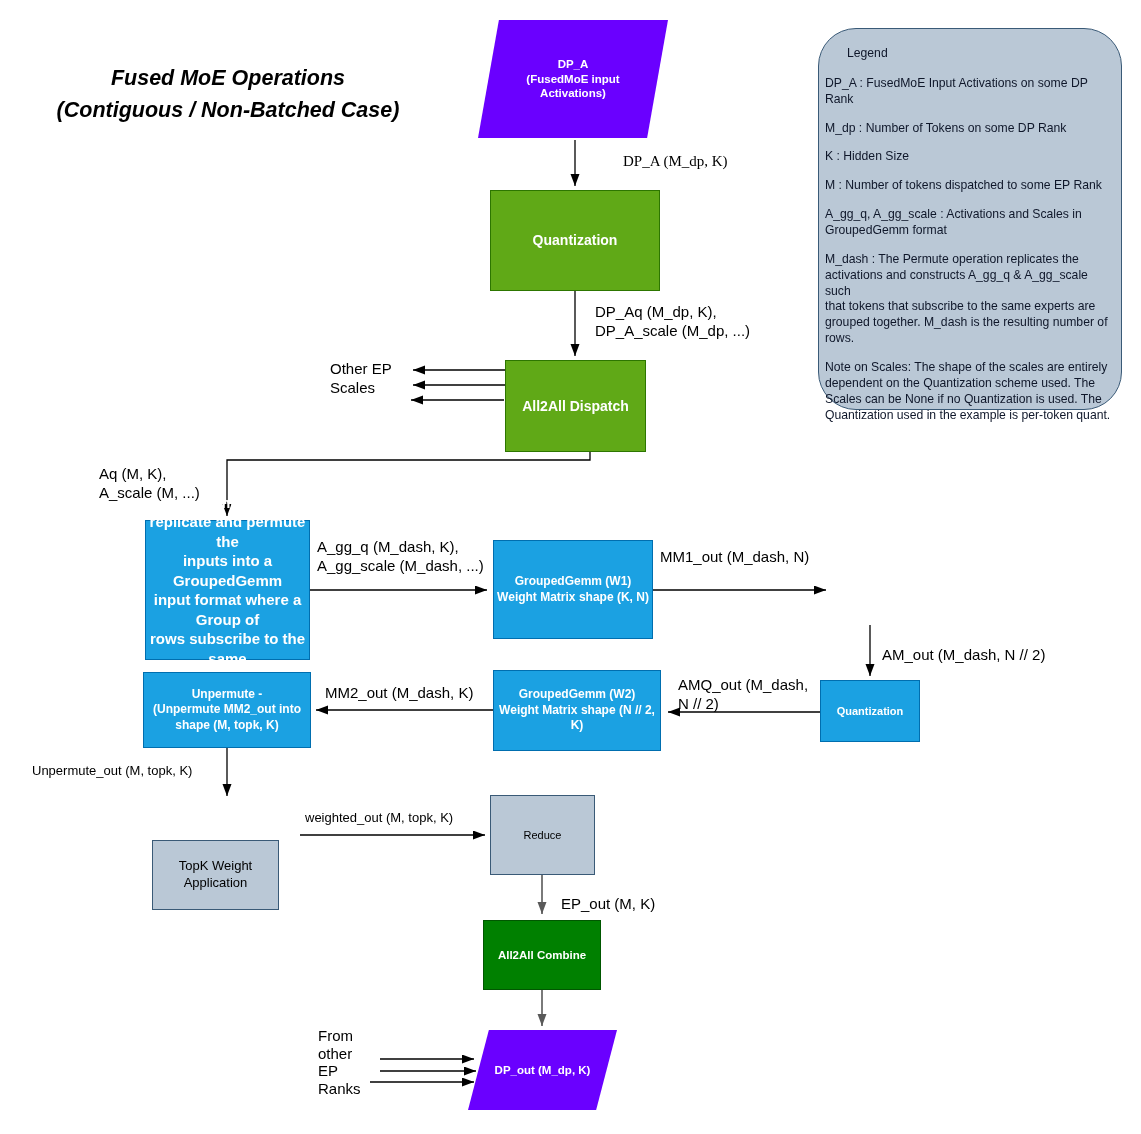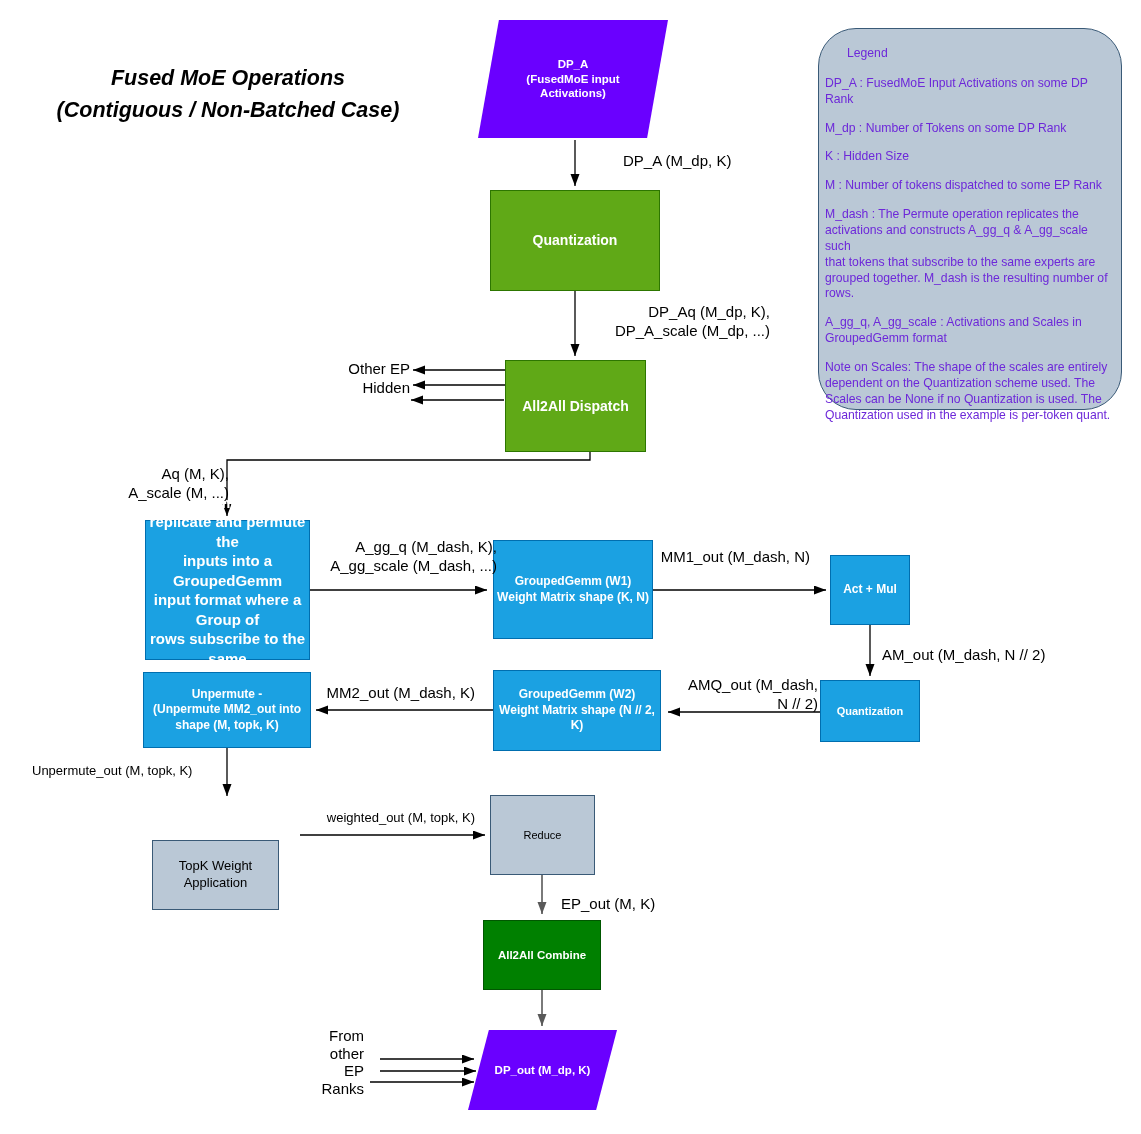--- a/index.html
+++ b/index.html
@@ -11,31 +11,31 @@
     position:absolute;display:flex;align-items:center;justify-content:center;
     text-align:center;box-sizing:border-box;white-space:pre-line;line-height:1.3;
   }
   .green{background:var(--green);border:1px solid var(--green_border);color:#fff;font-weight:bold;}
   .blue{background:var(--blue);border:1px solid var(--blue_border);color:#fff;font-weight:bold;}
   .darkgreen{background:var(--dark_green);border:1px solid var(--dark_green_border);color:#fff;font-weight:bold;}
   .gray{background:var(--gray);border:1px solid var(--gray_border);color:#000;}
   .para{background:var(--purple);color:#fff;font-weight:bold;}
   .elabel{
     position:absolute;font-size:15px;color:#000;white-space:pre-line;
-    text-align:right;line-height:1.25;
+    text-align:left;line-height:1.25;
   }
   .nowrap{white-space:nowrap;text-align:left;}
   .title{
     position:absolute;left:20px;top:62px;width:416px;text-align:center;
     font-size:21.5px;font-weight:bold;color:#000;line-height:1.5;white-space:pre-line;font-style:italic;
   }
   .legend{
     position:absolute;left:818px;top:28px;width:304px;height:382px;box-sizing:border-box;
     background:var(--gray);border:1px solid var(--gray_border);border-radius:38px;
-    padding:17px 6px 16px 6px;font-size:12.2px;color:#6d28d9;line-height:1.3;
+    padding:17px 6px 16px 6px;font-size:12.2px;color:#0f172a;line-height:1.3;
   }
   .legend .hd{margin:0 0 14px 22px;}
   .legend p{margin:12px 0 13px 0;white-space:pre-line;}
   svg.connectors{position:absolute;left:0;top:0;pointer-events:none;}
 </style>
 </head>
 <body>
 
 <div id="canvas">
 
@@ -74,27 +74,27 @@
 
   <div class="title">Fused MoE Operations
 (Contiguous / Non-Batched Case)</div>
 
   <div class="legend">
     <p class="hd">Legend</p>
     <p>DP_A : FusedMoE Input Activations on some DP Rank</p>
     <p>M_dp : Number of Tokens on some DP Rank</p>
     <p>K : Hidden Size</p>
     <p>M : Number of tokens dispatched to some EP Rank</p>
+    <p>A_gg_q, A_gg_scale : Activations and Scales in
+GroupedGemm format</p>
     <p>M_dash : The Permute operation replicates the
 activations and constructs A_gg_q &amp; A_gg_scale such
 that tokens that subscribe to the same experts are
 grouped together. M_dash is the resulting number of
 rows.</p>
-    <p>A_gg_q, A_gg_scale : Activations and Scales in
-GroupedGemm format</p>
     <p>Note on Scales: The shape of the scales are entirely
 dependent on the Quantization scheme used. The
 Scales can be None if no Quantization is used. The
 Quantization used in the example is per-token quant.</p>
   </div>
 
   <div class="node para" style="left:478px;top:20px;width:190px;height:118px;font-size:11.5px;clip-path:polygon(11% 0,100% 0,89% 100%,0 100%);">DP_A
 (FusedMoE input
 Activations)</div>
 
@@ -105,46 +105,45 @@
   <div class="node blue" style="left:145px;top:520px;width:165px;height:140px;font-size:15px;">Permute -
 replicate and permute the
 inputs into a GroupedGemm
 input format where a Group of
 rows subscribe to the same
 expert.</div>
 
   <div class="node blue" style="left:493px;top:540px;width:160px;height:99px;font-size:12px;">GroupedGemm (W1)
 Weight Matrix shape (K, N)</div>
 
-  <div class="node blue" style="left:830px;top:555px;width:80px;height:70px;font-size:12px;">Act + Mul</div>
 
   <div class="node blue" style="left:820px;top:680px;width:100px;height:62px;font-size:11px;">Quantization</div>
 
   <div class="node blue" style="left:493px;top:670px;width:168px;height:81px;font-size:12px;">GroupedGemm (W2)
 Weight Matrix shape (N // 2, K)</div>
 
   <div class="node blue" style="left:143px;top:672px;width:168px;height:76px;font-size:12px;">Unpermute -
 (Unpermute MM2_out  into
 shape (M, topk, K)</div>
 
   <div class="node gray" style="left:152px;top:840px;width:127px;height:70px;font-size:13px;">TopK Weight Application</div>
 
   <div class="node gray" style="left:490px;top:795px;width:105px;height:80px;font-size:11px;">Reduce</div>
 
   <div class="node darkgreen" style="left:483px;top:920px;width:118px;height:70px;font-size:11.5px;">All2All Combine</div>
 
   <div class="node para" style="left:468px;top:1030px;width:149px;height:80px;font-size:11.5px;clip-path:polygon(14% 0,100% 0,86% 100%,0 100%);">DP_out (M_dp, K)</div>
 
-  <div class="elabel nowrap" style="left:623px;top:152px;">DP_A (M_dp, K)</div>
+  <div class="elabel nowrap" style="left:623px;top:152px;font-family:Liberation Serif, serif;">DP_A (M_dp, K)</div>
 
   <div class="elabel" style="left:595px;top:303px;width:175px;">DP_Aq (M_dp, K),
 DP_A_scale (M_dp, ...)</div>
 
   <div class="elabel" style="left:330px;top:360px;width:80px;">Other EP
-Hidden</div>
+Scales</div>
 
   <div class="elabel" style="left:99px;top:465px;width:130px;">Aq (M, K),
 A_scale (M, ...)</div>
 
   <div class="elabel" style="left:317px;top:538px;width:180px;">A_gg_q (M_dash, K),
 A_gg_scale (M_dash, ...)</div>
 
   <div class="elabel" style="left:660px;top:548px;width:150px;">MM1_out (M_dash, N)</div>
 
   <div class="elabel nowrap" style="left:882px;top:646px;">AM_out (M_dash, N // 2)</div>

